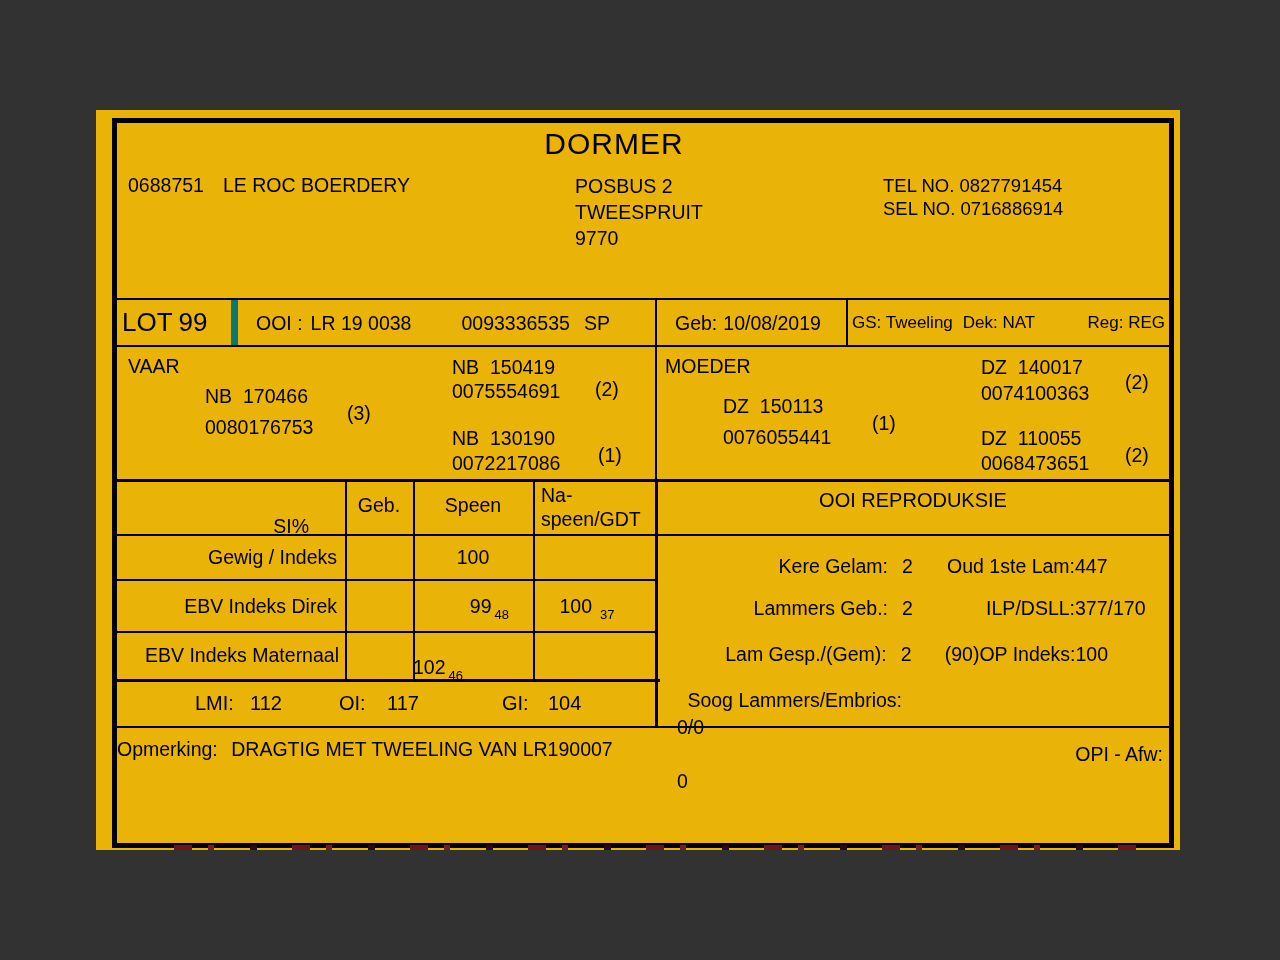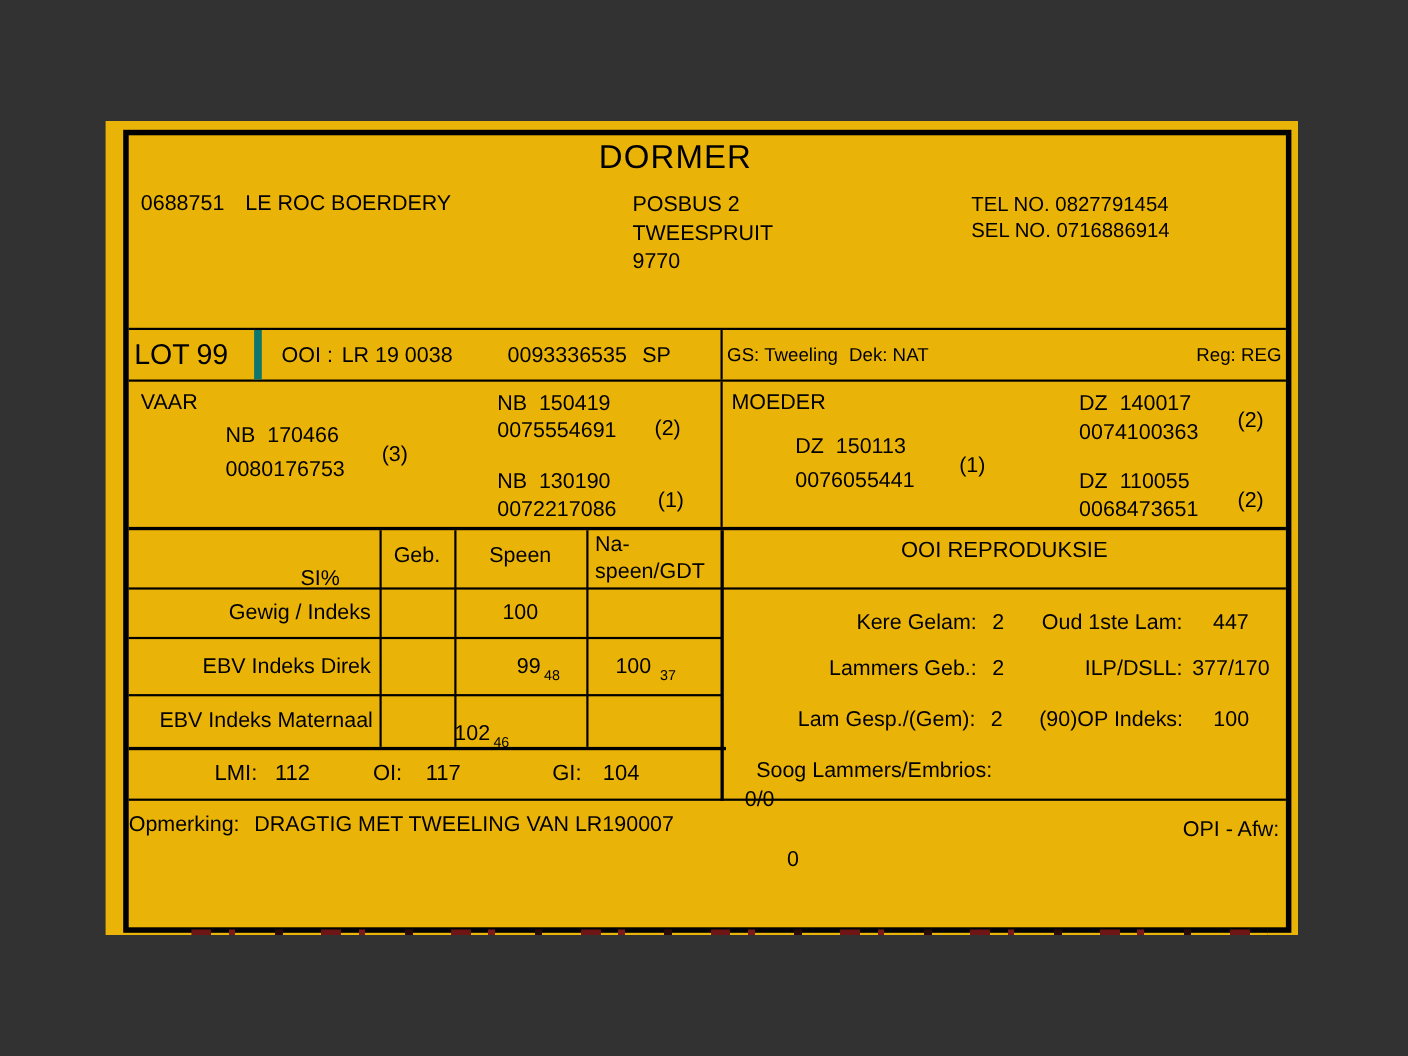--- a/index.html
+++ b/index.html
@@ -35,21 +35,21 @@
   .vline,.hline{position:absolute;background:#000;}
   
   .cell-label{text-align:right;}
   .sub{font-size:13px;position:relative;top:6px;margin-left:3px;}
   
   .rrow{position:absolute;left:540px;width:512px;height:27px;display:flex;align-items:baseline;font-size:19.5px;line-height:27px;white-space:nowrap;box-sizing:border-box;padding:0 6px;}
   .rl-label{width:225px;text-align:right;}
   .rl-value{margin-left:14px;min-width:28px;}
   .rl-note{margin-left:16px;}
   .rr-label{margin-left:auto;text-align:right;}
-  .rr-value{width:88px;text-align:center;}
+  .rr-value{width:88px;text-align:left;}
   
   .red-frag{
     position:absolute;left:78px;right:28px;bottom:0;height:5px;
     background:repeating-linear-gradient(90deg,
       #6e1515 0 18px, rgba(0,0,0,0) 18px 34px,
       #7c1a1a 34px 40px, rgba(0,0,0,0) 40px 76px,
       #2b0a0a 76px 83px, rgba(0,0,0,0) 83px 118px);
   }
 </style>
 </head>
@@ -75,20 +75,24 @@
       <div class="abs lot-row">
         <div class="lot-cell c1">
           <span>LOT</span>
           <span style="margin-left:6px;">99</span>
         </div>
         <div class="lot-cell c2 t19">
           <span>OOI :</span>
           <span style="margin-left:8px;">LR 19 0038</span>
           <span style="margin-left:50px;">0093336535</span>
           <span style="margin-left:14px;">SP</span>
+        </div>
+        <div class="lot-cell c3 t19">
+          <span>Geb:</span>
+          <span style="margin-left:6px;">10/08/2019</span>
         </div>
         <div class="lot-cell c4 t17">
           <span>GS: Tweeling</span>
           <span style="margin-left:10px;">Dek: NAT</span>
           <span style="margin-left:auto;">Reg: REG</span>
         </div>
       </div>
 
       <div class="abs" style="left:0;top:224px;width:1052px;height:132px;">
         <div class="vline" style="left:538px;top:0;width:2px;height:132px;"></div>

